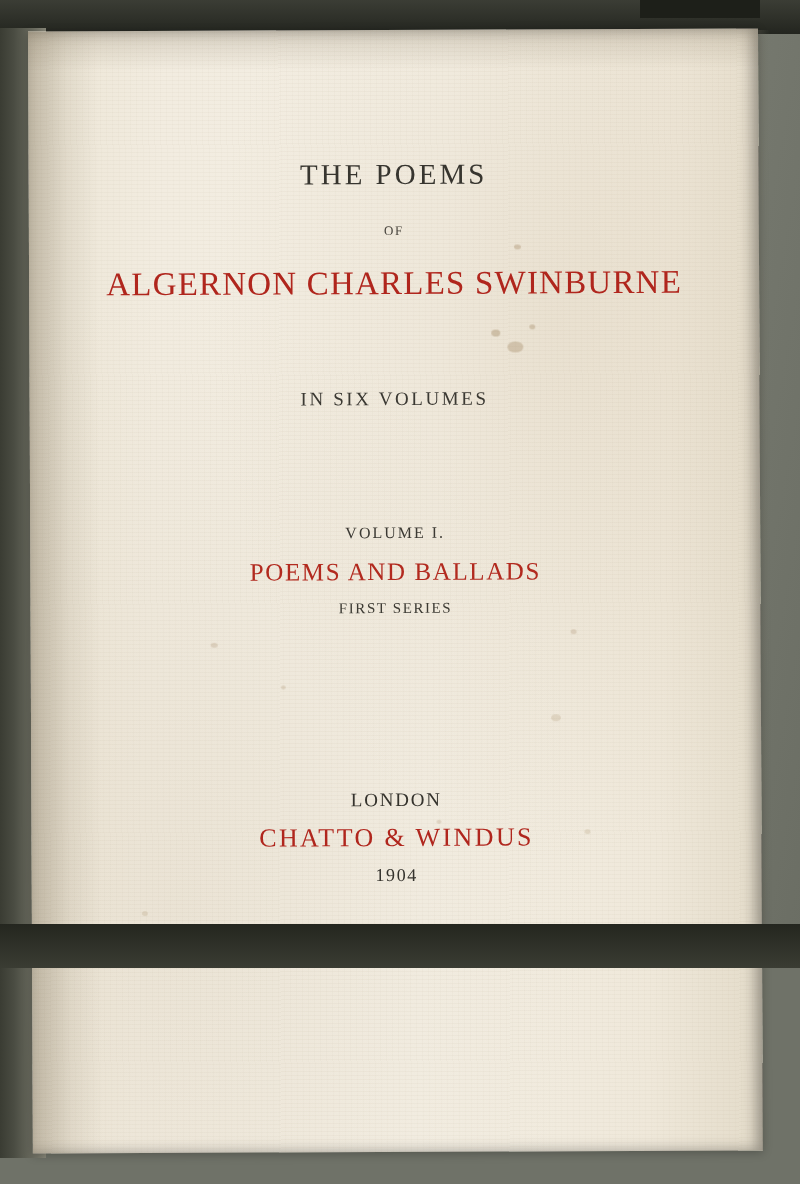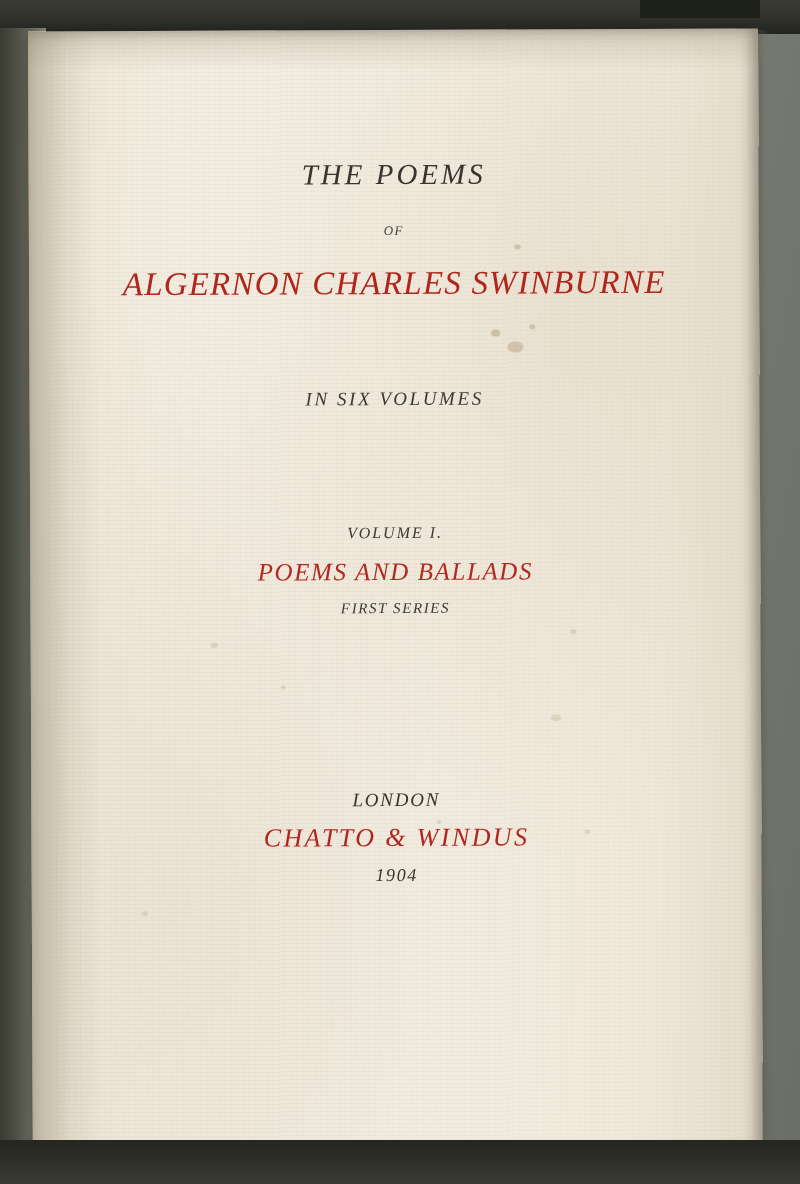--- a/index.html
+++ b/index.html
@@ -11,23 +11,22 @@
     width: 800px;
     height: 1184px;
     overflow: hidden;
     font-family: "Liberation Serif", serif;
   }
 
   
   #scan {
     position: relative;
     width: 800px;
-    height: 1184px;
+    height: 968px;
     background: linear-gradient(100deg, #6a6d62 0%, #70736a 40%, #797c72 70%, #6b6e64 100%);
-    font-style: italic;
   }
 
   
   .cover-top {
     position: absolute;
     left: 0; top: 0;
     width: 800px; height: 34px;
     background: linear-gradient(180deg, #3b3d35 0%, #2e3029 55%, #23251f 100%);
   }
   .cover-top-notch {

